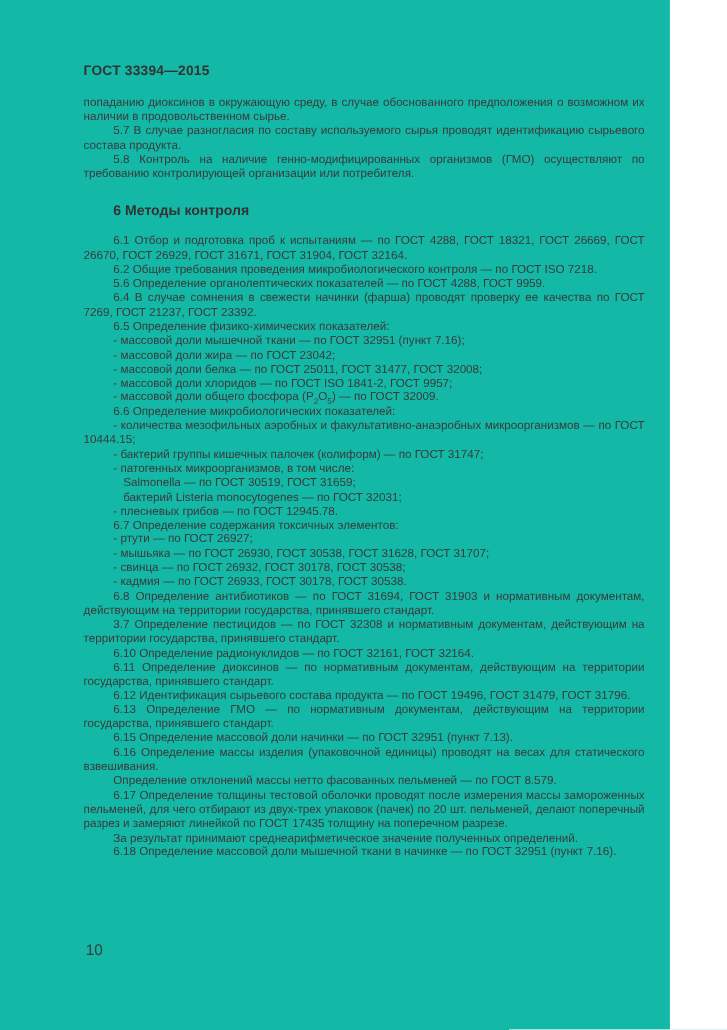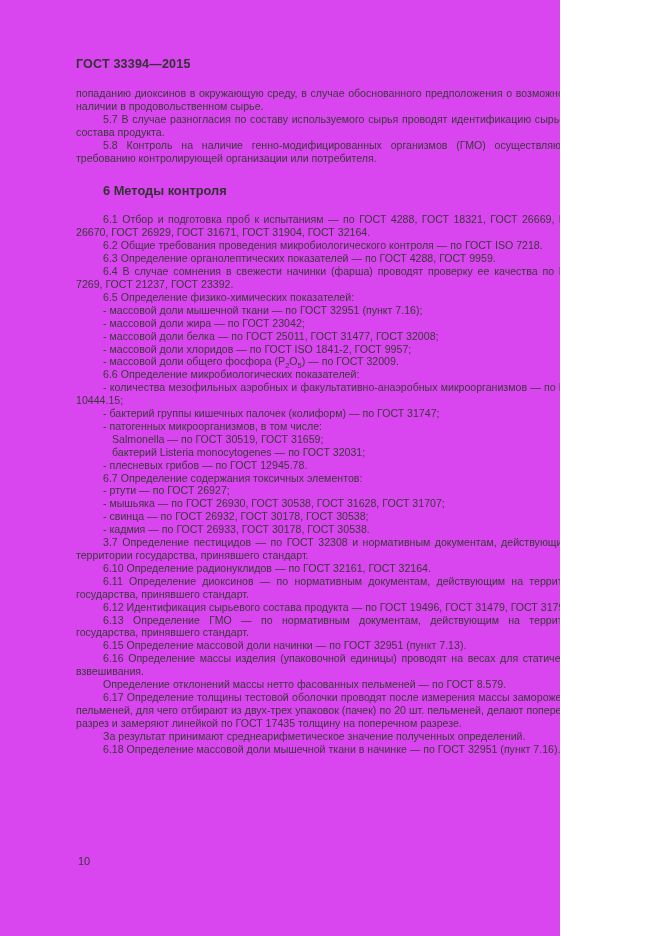--- a/index.html
+++ b/index.html
@@ -2,23 +2,23 @@
 <html><head>
 <meta charset="utf-8">
 <style>
   html, body {
     margin: 0;
     padding: 0;
     background: #ffffff;
   }
   .page {
     position: relative;
-    width: 560px;
+    width: 609px;
     height: 936px;
-    background: #d946ef;
+    background: #14b8a6;
     font-family: "Liberation Sans", "DejaVu Sans", sans-serif;
     color: #3a3a3a;
     overflow: hidden;
   }
   .doc-header {
     position: absolute;
     left: 76px;
     top: 57px;
     font-size: 12.5px;
     font-weight: bold;
@@ -50,21 +50,21 @@
     margin: 19px 0 15px 0;
     padding-left: 27px;
     font-size: 12.8px;
     font-weight: bold;
     color: #333333;
   }
   .page-number {
     position: absolute;
     left: 78px;
     top: 855px;
-    font-size: 11px;
+    font-size: 14px;
     color: #3a3a3a;
   }
 </style>
 </head>
 <body>
 
 <div class="page">
   <div class="doc-header">ГОСТ 33394—2015</div>
 
   <div class="content">
@@ -72,40 +72,41 @@
         <p class="line noindent"><span>попаданию диоксинов в окружающую среду, в случае обоснованного предположения о возможном их наличии в продовольственном сырье.</span></p>
         <p class="line indent"><span>5.7 В случае разногласия по составу используемого сырья проводят идентификацию сырьевого состава продукта.</span></p>
         <p class="line indent"><span>5.8 Контроль на наличие генно-модифицированных организмов (ГМО) осуществляют по требованию контролирующей организации или потребителя.</span></p>
       </div>
 
     <h2 class="section-heading">6 Методы контроля</h2>
 
     <div id="body">
         <p class="line indent"><span>6.1 Отбор и подготовка проб к испытаниям — по ГОСТ 4288, ГОСТ 18321, ГОСТ 26669, ГОСТ 26670, ГОСТ 26929, ГОСТ 31671, ГОСТ 31904, ГОСТ 32164.</span></p>
         <p class="line indent"><span>6.2 Общие требования проведения микробиологического контроля — по ГОСТ ISO 7218.</span></p>
-        <p class="line indent"><span>6.3 Определение органолептических показателей — по ГОСТ 4288, ГОСТ 9959.</span></p>
+        <p class="line indent"><span>5.6 Определение органолептических показателей — по ГОСТ 4288, ГОСТ 9959.</span></p>
         <p class="line indent"><span>6.4 В случае сомнения в свежести начинки (фарша) проводят проверку ее качества по ГОСТ 7269, ГОСТ 21237, ГОСТ 23392.</span></p>
         <p class="line indent"><span>6.5 Определение физико-химических показателей:</span></p>
         <p class="line indent"><span>- массовой доли мышечной ткани — по ГОСТ 32951 (пункт 7.16);</span></p>
         <p class="line indent"><span>- массовой доли жира — по ГОСТ 23042;</span></p>
         <p class="line indent"><span>- массовой доли белка — по ГОСТ 25011, ГОСТ 31477, ГОСТ 32008;</span></p>
         <p class="line indent"><span>- массовой доли хлоридов — по ГОСТ ISO 1841-2, ГОСТ 9957;</span></p>
         <p class="line indent"><span>- массовой доли общего фосфора (P</span><sub>2</sub><span>O</span><sub>5</sub><span>) — по ГОСТ 32009.</span></p>
         <p class="line indent"><span>6.6 Определение микробиологических показателей:</span></p>
         <p class="line indent"><span>- количества мезофильных аэробных и факультативно-анаэробных микроорганизмов — по ГОСТ 10444.15;</span></p>
         <p class="line indent"><span>- бактерий группы кишечных палочек (колиформ) — по ГОСТ 31747;</span></p>
         <p class="line indent"><span>- патогенных микроорганизмов, в том числе:</span></p>
         <p class="line subline"><span class="it">Salmonella</span><span> — по ГОСТ 30519, ГОСТ 31659;</span></p>
         <p class="line subline"><span>бактерий </span><span class="it">Listeria monocytogenes</span><span> — по ГОСТ 32031;</span></p>
         <p class="line indent"><span>- плесневых грибов — по ГОСТ 12945.78.</span></p>
         <p class="line indent"><span>6.7 Определение содержания токсичных элементов:</span></p>
         <p class="line indent"><span>- ртути — по ГОСТ 26927;</span></p>
         <p class="line indent"><span>- мышьяка — по ГОСТ 26930, ГОСТ 30538, ГОСТ 31628, ГОСТ 31707;</span></p>
         <p class="line indent"><span>- свинца — по ГОСТ 26932, ГОСТ 30178, ГОСТ 30538;</span></p>
         <p class="line indent"><span>- кадмия — по ГОСТ 26933, ГОСТ 30178, ГОСТ 30538.</span></p>
+        <p class="line indent"><span>6.8 Определение антибиотиков — по ГОСТ 31694, ГОСТ 31903 и нормативным документам, действующим на территории государства, принявшего стандарт.</span></p>
         <p class="line indent"><span>3.7 Определение пестицидов — по ГОСТ 32308 и нормативным документам, действующим на территории государства, принявшего стандарт.</span></p>
         <p class="line indent"><span>6.10 Определение радионуклидов — по ГОСТ 32161, ГОСТ 32164.</span></p>
         <p class="line indent"><span>6.11 Определение диоксинов — по нормативным документам, действующим на территории государства, принявшего стандарт.</span></p>
         <p class="line indent"><span>6.12 Идентификация сырьевого состава продукта — по ГОСТ 19496, ГОСТ 31479, ГОСТ 31796.</span></p>
         <p class="line indent"><span>6.13 Определение ГМО — по нормативным документам, действующим на территории государства, принявшего стандарт.</span></p>
         <p class="line indent"><span>6.15 Определение массовой доли начинки — по ГОСТ 32951 (пункт 7.13).</span></p>
         <p class="line indent"><span>6.16 Определение массы изделия (упаковочной единицы) проводят на весах для статического взвешивания.</span></p>
         <p class="line indent"><span>Определение отклонений массы нетто фасованных пельменей — по ГОСТ 8.579.</span></p>
         <p class="line indent"><span>6.17 Определение толщины тестовой оболочки проводят после измерения массы замороженных пельменей, для чего отбирают из двух-трех упаковок (пачек) по 20 шт. пельменей, делают поперечный разрез и замеряют линейкой по ГОСТ 17435 толщину на поперечном разрезе.</span></p>
         <p class="line indent"><span>За результат принимают среднеарифметическое значение полученных определений.</span></p>

